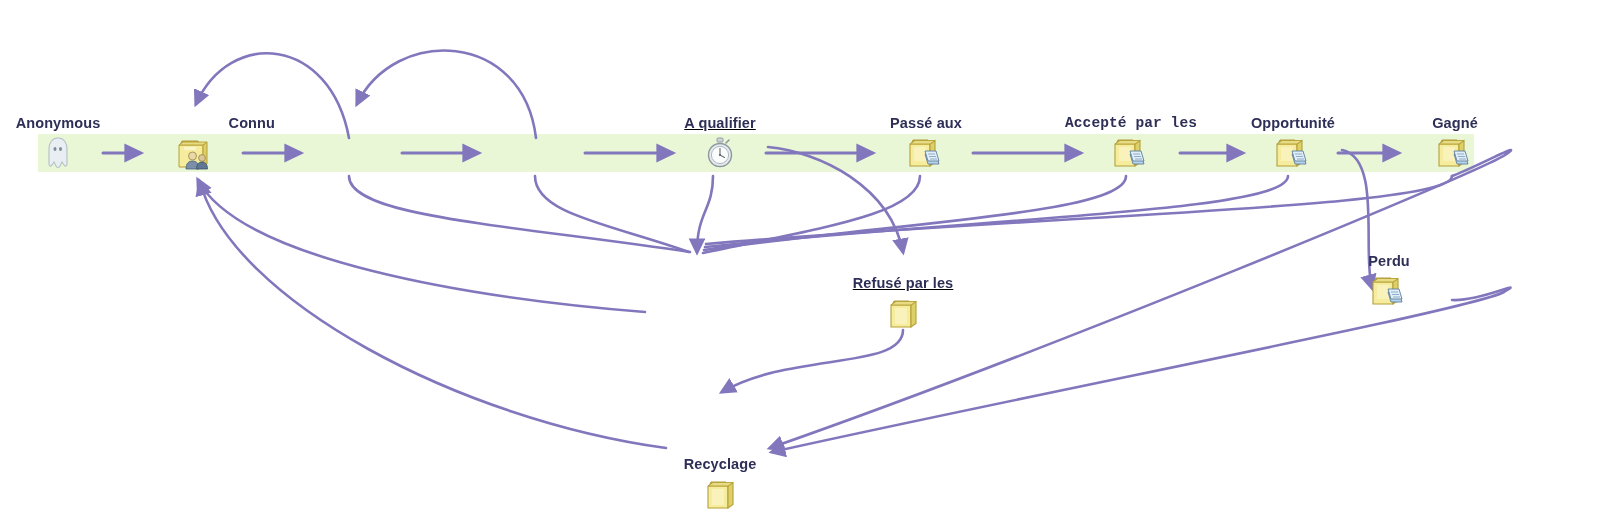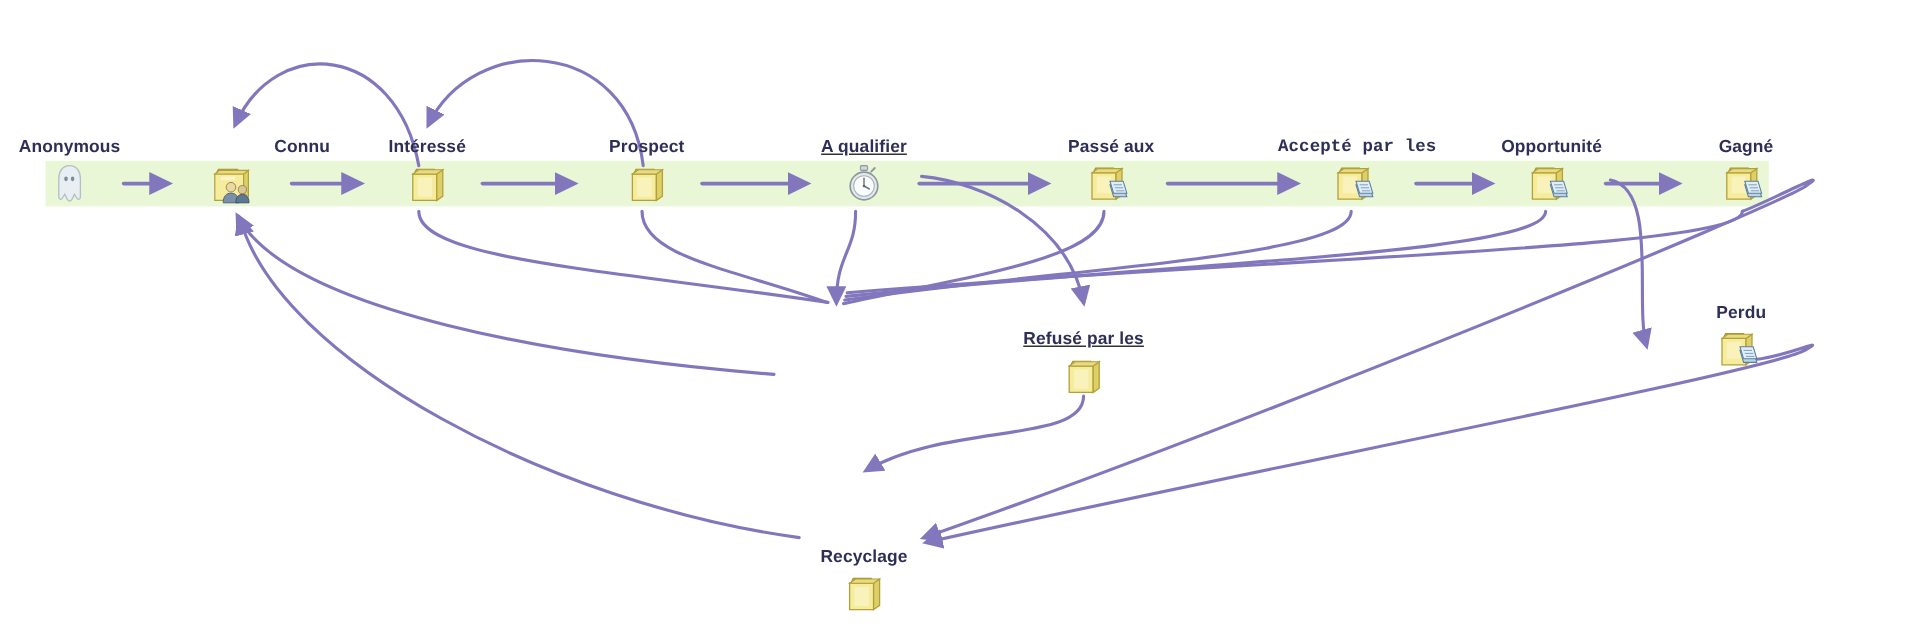--- a/index.html
+++ b/index.html
@@ -175,45 +175,21 @@
         <path d="M3 10 L27 10 L31 7 L7 7 Z" fill="#e7db84" stroke="#b5a037" stroke-width="0.9"></path>
         <path d="M8 12 L20 12 L20 15 L8 15 Z" fill="#fbf8d6" opacity="0.75"></path>
         <circle cx="16.5" cy="21" r="4" fill="#e9d8a8" stroke="#9b8545" stroke-width="0.8"></circle>
         <path d="M10 34 C10 28 13 26 16.5 26 C20 26 23 28 23 34 Z" fill="#7b8fa8" stroke="#4c6178" stroke-width="0.8"></path>
         <circle cx="26" cy="23" r="3.4" fill="#d9c79a" stroke="#9b8545" stroke-width="0.8"></circle>
         <path d="M20.5 34 C20.5 29 23 27 26 27 C29 27 31.5 29 31.5 34 Z" fill="#5f7792" stroke="#3d5268" stroke-width="0.8"></path>
       </svg>
     </div>
   </div>
 
-  <div class="node" style="left:356px; top:115px;">
-    <div class="label">Intéressé</div>
-    <div class="glyph">
-      <svg class="icon" width="32" height="34" viewBox="0 0 32 34">
-        <path d="M5 9 L7 5 L22 5 L24 9 Z" fill="#cdb745" stroke="#a8912f" stroke-width="0.9"></path>
-        <path d="M4 9 L24 9 L24 31 L4 31 Z" fill="#f5ec9e" stroke="#b5a037" stroke-width="1.1"></path>
-        <path d="M24 9 L29 5.5 L29 27.5 L24 31 Z" fill="#ddd069" stroke="#b5a037" stroke-width="1.1"></path>
-        <path d="M4 9 L24 9 L29 5.5 L9 5.5 Z" fill="#e7db84" stroke="#b5a037" stroke-width="0.9"></path>
-        <path d="M8 12 L20 12 L20 28 L8 28 Z" fill="#fbf7cf" opacity="0.6"></path>
-      </svg>
-    </div>
-  </div>
-
-  <div class="node" style="left:539px; top:115px;">
-    <div class="label">Prospect</div>
-    <div class="glyph">
-      <svg class="icon" width="32" height="34" viewBox="0 0 32 34">
-        <path d="M5 9 L7 5 L22 5 L24 9 Z" fill="#cdb745" stroke="#a8912f" stroke-width="0.9"></path>
-        <path d="M4 9 L24 9 L24 31 L4 31 Z" fill="#f5ec9e" stroke="#b5a037" stroke-width="1.1"></path>
-        <path d="M24 9 L29 5.5 L29 27.5 L24 31 Z" fill="#ddd069" stroke="#b5a037" stroke-width="1.1"></path>
-        <path d="M4 9 L24 9 L29 5.5 L9 5.5 Z" fill="#e7db84" stroke="#b5a037" stroke-width="0.9"></path>
-        <path d="M8 12 L20 12 L20 28 L8 28 Z" fill="#fbf7cf" opacity="0.6"></path>
-      </svg>
-    </div>
-  </div>
+
 
   <div class="node" style="left:720px; top:115px;text-decoration:underline;">
     <div class="label">A qualifier</div>
     <div class="glyph">
       <svg class="icon" width="30" height="34" viewBox="0 0 30 34">
         <rect x="12" y="2" width="6" height="4" rx="1" fill="#cfd6da" stroke="#8d979e" stroke-width="0.9"></rect>
         <path d="M21 7 L24 4" stroke="#8d979e" stroke-width="1.6" stroke-linecap="round"></path>
         <circle cx="15" cy="19" r="11.5" fill="#e4eaee" stroke="#8d979e" stroke-width="1.4"></circle>
         <circle cx="15" cy="19" r="8.6" fill="#fbfcfc" stroke="#a9b3ba" stroke-width="0.9"></circle>
         <path d="M15 19 L15 12.5" stroke="#6d777e" stroke-width="1.2" stroke-linecap="round"></path>
@@ -323,21 +299,21 @@
       <svg class="icon" width="32" height="34" viewBox="0 0 32 34">
         <path d="M5 9 L7 5 L22 5 L24 9 Z" fill="#cdb745" stroke="#a8912f" stroke-width="0.9"></path>
         <path d="M4 9 L24 9 L24 31 L4 31 Z" fill="#f5ec9e" stroke="#b5a037" stroke-width="1.1"></path>
         <path d="M24 9 L29 5.5 L29 27.5 L24 31 Z" fill="#ddd069" stroke="#b5a037" stroke-width="1.1"></path>
         <path d="M4 9 L24 9 L29 5.5 L9 5.5 Z" fill="#e7db84" stroke="#b5a037" stroke-width="0.9"></path>
         <path d="M8 12 L20 12 L20 28 L8 28 Z" fill="#fbf7cf" opacity="0.6"></path>
       </svg>
     </div>
   </div>
 
-  <div class="node" style="left:1451px; top:253px;">
+  <div class="node" style="left:1389px; top:253px;">
     <div class="label">Perdu</div>
     <div class="glyph">
       <svg class="icon" width="38" height="36" viewBox="0 0 38 36">
         <path d="M4 9 L6 5 L21 5 L23 9 Z" fill="#cdb745" stroke="#a8912f" stroke-width="0.9"></path>
         <path d="M3 9 L23 9 L23 31 L3 31 Z" fill="#f5ec9e" stroke="#b5a037" stroke-width="1.1"></path>
         <path d="M23 9 L28 5.5 L28 27.5 L23 31 Z" fill="#ddd069" stroke="#b5a037" stroke-width="1.1"></path>
         <path d="M3 9 L23 9 L28 5.5 L8 5.5 Z" fill="#e7db84" stroke="#b5a037" stroke-width="0.9"></path>
         <path d="M7 12 L19 12 L19 26 L7 26 Z" fill="#fbf7cf" opacity="0.6"></path>
         <g transform="translate(17,16)">
           <path d="M1 3 L12 3 L15 13 L4 13 Z" fill="#b9d4ea" stroke="#5d7f9c" stroke-width="0.9"></path>

